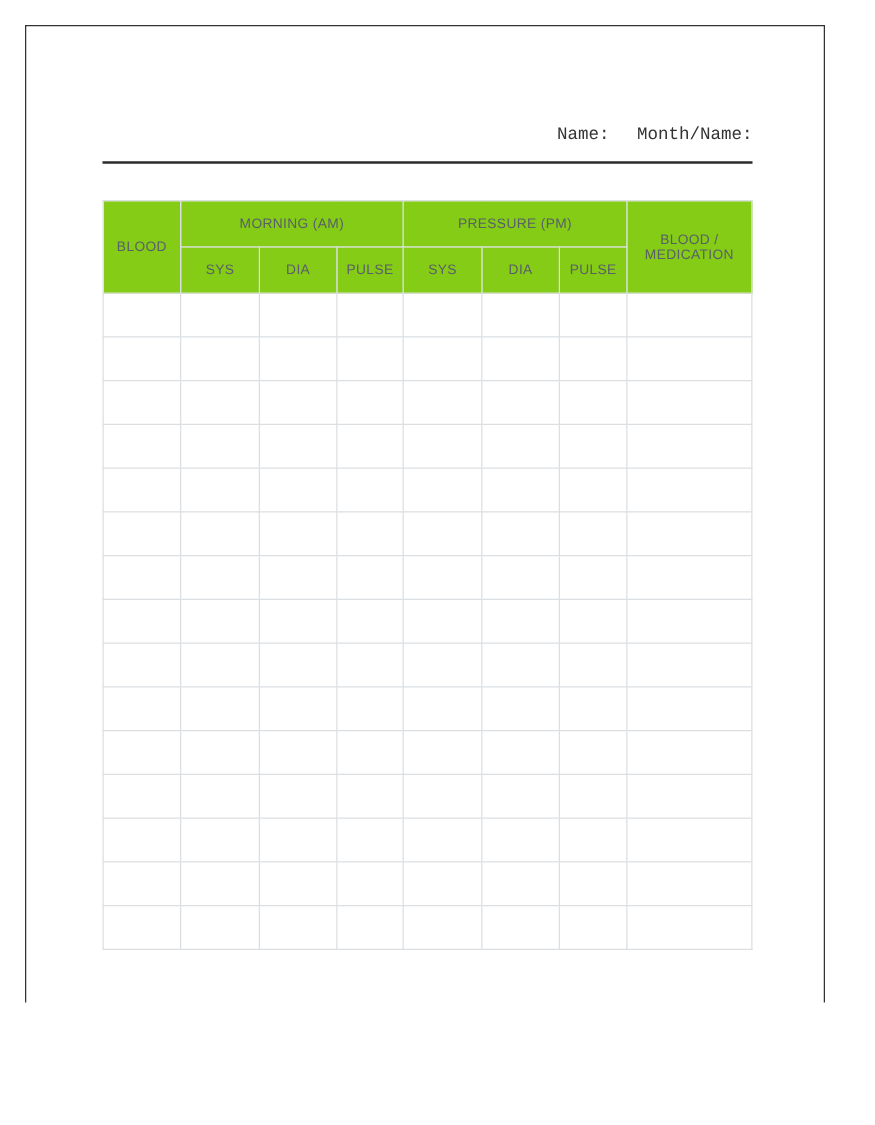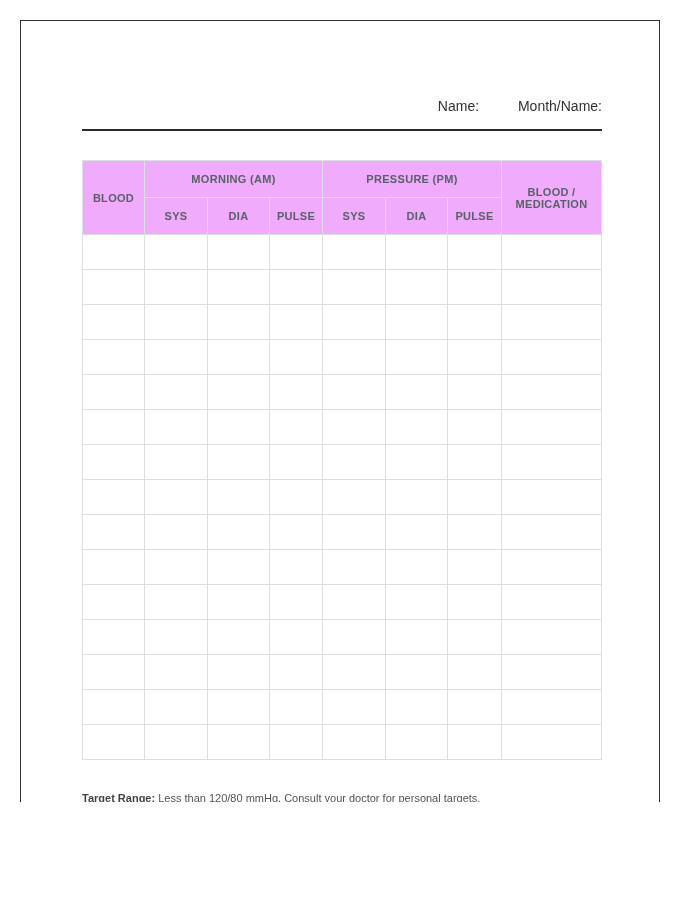--- a/index.html
+++ b/index.html
@@ -11,28 +11,28 @@
   }
   .header {
     position:absolute; left:61px; top:62px; width:520px; height:46px;
     border-bottom:2px solid #2b2b2b;
   }
   .title {
     position:absolute; left:0; top:2px; font-size:24px; font-weight:bold;
     letter-spacing:1px; color:#2b2b2b; white-space:nowrap;
   }
   .fields { position:absolute; right:0; top:15px; font-size:14px; color:#333; white-space:nowrap; }
-  .fields span { margin-left:35px; }
+  .fields span { margin-left:18px;font-family:Liberation Mono, monospace; }
   table.log {
     position:absolute; left:61px; top:139px; border-collapse:collapse;
     table-layout:fixed;
   }
   table.log th, table.log td { border:1px solid #dcdfe2; padding:0; }
   table.log th {
-    background:#f0abfc; color:#5a6068; font-size:11px; font-weight:bold;
+    background:#84cc16; color:#5a6068; font-size:11px; font-weight:normal;
     text-align:center; letter-spacing:0.3px;
   }
   table.log tr.h1 th { height:36px; }
   table.log tr.h2 th { height:36px; }
   table.log td { height:34px; background:#fff; }
   .footer {
     position:absolute; left:61px; top:771px; font-size:11px; color:#555; white-space:nowrap;
   }
   .footer b { color:#444; }
 </style>
@@ -224,16 +224,13 @@
           <td></td>
           <td></td>
           <td></td>
           <td></td>
           <td></td>
           <td></td>
         </tr>
       </tbody>
   </table>
 
-  <div class="footer">
-    <b>Target Range:</b><span> Less than 120/80 mmHg. Consult your doctor for personal targets.</span>
-  </div>
 </div>
 
 </body></html>

